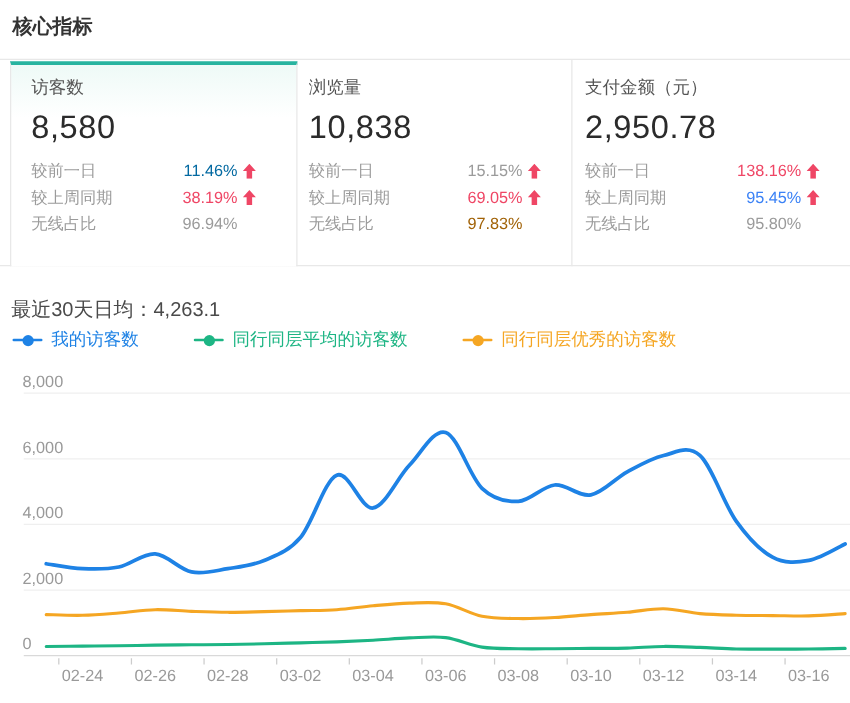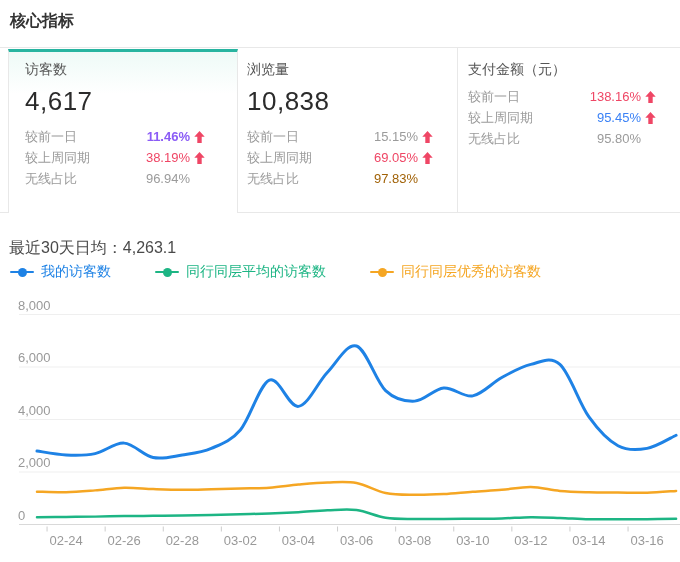--- a/index.html
+++ b/index.html
@@ -52,25 +52,25 @@
   <div class="page-title">核心指标</div>
 
   <div class="tabs-top-line"></div>
   <div class="tabs-bottom-line"></div>
   <div class="v-divider" style="left:457px;"></div>
 
   <div class="active-tab"></div>
 
   <div class="card-body c1">
     <div class="metric-label">访客数</div>
-    <div class="metric-value">4,617</div>
+    <div class="metric-value">8,580</div>
     <div class="metric-row">
       <span class="lbl">较前一日</span>
       <span class="val">
-          <span style="color: #8b5cf6; font-weight: bold;">11.46%</span>
+          <span style="color: #0369a1;">11.46%</span>
           <svg class="up-arrow" viewBox="0 0 11 12">
             <path d="M5.5 0 L10.7 5.8 H7.7 V12 H3.3 V5.8 H0.3 Z" fill="#ef4665"></path>
           </svg>
         </span>
     </div>
     <div class="metric-row">
       <span class="lbl">较上周同期</span>
       <span class="val">
           <span style="color: rgb(239, 70, 101);">38.19%</span>
           <svg class="up-arrow" viewBox="0 0 11 12">
@@ -112,20 +112,21 @@
       <span class="lbl">无线占比</span>
       <span class="val">
           <span style="color: #a16207;">97.83%</span>
           <span class="arrow-spacer"></span>
         </span>
     </div>
   </div>
 
   <div class="card-body c3">
     <div class="metric-label">支付金额（元）</div>
+    <div class="metric-value">2,950.78</div>
     <div class="metric-row">
       <span class="lbl">较前一日</span>
       <span class="val">
           <span style="color: rgb(239, 70, 101); text-align: center;">138.16%</span>
           <svg class="up-arrow" viewBox="0 0 11 12">
             <path d="M5.5 0 L10.7 5.8 H7.7 V12 H3.3 V5.8 H0.3 Z" fill="#ef4665"></path>
           </svg>
         </span>
     </div>
     <div class="metric-row">

